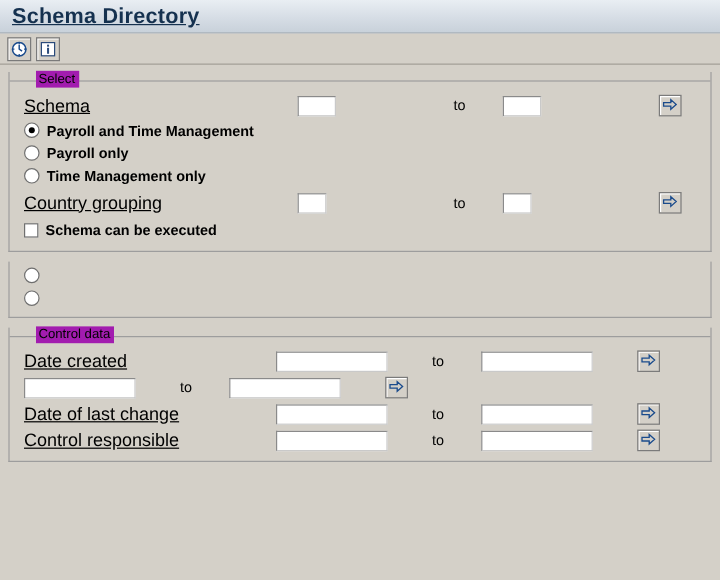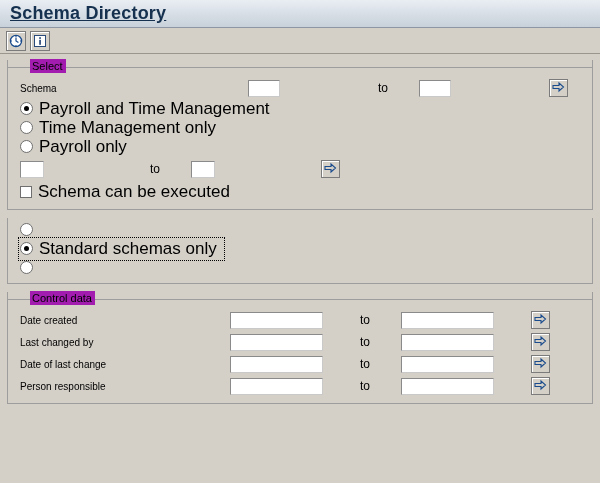--- a/index.html
+++ b/index.html
@@ -103,22 +103,23 @@
 
   
   .row {
     display: flex;
     align-items: center;
     height: 22px;
     padding-left: 12px;
     box-sizing: border-box;
   }
   .row .lbl {
-    font-size: 10px;
+    font-size: 15px;
     white-space: nowrap;
+    text-decoration: underline;
   }
 
   .fld {
     background: #ffffff;
     border: 1px solid #8a8a8a;
     border-right-color: #c9c9c9;
     border-bottom-color: #c9c9c9;
     height: 17px;
     box-sizing: border-box;
     font-family: "Liberation Sans", sans-serif;
@@ -178,22 +179,23 @@
     width: 12px;
     height: 12px;
     background: #ffffff;
     border: 1px solid #6f6f6f;
     box-sizing: border-box;
     margin-right: 6px;
     flex: none;
     cursor: pointer;
   }
   .opt-label {
-    font-size: 17px;
+    font-size: 12px;
     white-space: nowrap;
+    font-weight: bold;
   }
   .focused {
     outline: 1px dotted #000000;
     outline-offset: 1px;
     padding-right: 6px;
   }
 
   
   .lbl-w-select { width: 228px; }
   .lbl-w-control { width: 210px; }
@@ -248,28 +250,29 @@
           </span>
         </div>
       </div>
 
       <div class="optrow">
         <span class="radio checked"></span>
         <span class="opt-label">Payroll and Time Management</span>
       </div>
       <div class="optrow">
         <span class="radio"></span>
+        <span class="opt-label">Payroll only</span>
+      </div>
+      <div class="optrow">
+        <span class="radio"></span>
         <span class="opt-label">Time Management only</span>
       </div>
-      <div class="optrow">
-        <span class="radio"></span>
-        <span class="opt-label">Payroll only</span>
-      </div>
 
       <div class="row" style="margin-top:2px">
+        <span class="lbl lbl-w-select">Country grouping</span>
         <input class="fld" style="width: 24px;" type="text" value="">
         <span class="to-lbl" style="width:41px; margin-left:106px">to</span>
         <input class="fld" style="width: 24px;" type="text" value="">
         <div class="arrowbtn" style="margin-left:106px">
           <span>
             <svg width="13" height="12" viewBox="0 0 13 12">
               <path d="M1 4.5 H7 V2 L11.5 6 L7 10 V7.5 H1 Z" fill="none" stroke="#1a4b8c" stroke-width="1.1"></path>
             </svg>
           </span>
         </div>
@@ -282,26 +285,20 @@
 
     </div>
   </div>
 
   <div class="group">
     <div class="group-body" style="padding-bottom:6px">
       <div class="optrow">
         <span class="radio"></span>
       </div>
       <div class="optrow">
-        <span class="focused" style="display:flex; align-items:center;">
-          <span class="radio checked"></span>
-          <span class="opt-label">Standard schemas only</span>
-        </span>
-      </div>
-      <div class="optrow">
         <span class="radio"></span>
       </div>
     </div>
   </div>
 
   <div class="group">
     <div class="group-head">
       <div class="rule-right"></div>
       <span class="legend">Control data</span>
     </div>
@@ -315,21 +312,20 @@
         <div class="arrowbtn" style="margin-left:37px">
           <span>
             <svg width="13" height="12" viewBox="0 0 13 12">
               <path d="M1 4.5 H7 V2 L11.5 6 L7 10 V7.5 H1 Z" fill="none" stroke="#1a4b8c" stroke-width="1.1"></path>
             </svg>
           </span>
         </div>
       </div>
 
       <div class="row">
-        <span class="lbl lbl-w-control">Last changed by</span>
         <input class="fld" style="width: 93px;" type="text" value="">
         <span class="to-lbl" style="width:41px; margin-left:37px">to</span>
         <input class="fld" style="width: 93px;" type="text" value="">
         <div class="arrowbtn" style="margin-left:37px">
           <span>
             <svg width="13" height="12" viewBox="0 0 13 12">
               <path d="M1 4.5 H7 V2 L11.5 6 L7 10 V7.5 H1 Z" fill="none" stroke="#1a4b8c" stroke-width="1.1"></path>
             </svg>
           </span>
         </div>
@@ -343,21 +339,21 @@
         <div class="arrowbtn" style="margin-left:37px">
           <span>
             <svg width="13" height="12" viewBox="0 0 13 12">
               <path d="M1 4.5 H7 V2 L11.5 6 L7 10 V7.5 H1 Z" fill="none" stroke="#1a4b8c" stroke-width="1.1"></path>
             </svg>
           </span>
         </div>
       </div>
 
       <div class="row">
-        <span class="lbl lbl-w-control">Person responsible</span>
+        <span class="lbl lbl-w-control">Control responsible</span>
         <input class="fld" style="width: 93px;" type="text" value="">
         <span class="to-lbl" style="width:41px; margin-left:37px">to</span>
         <input class="fld" style="width: 93px;" type="text" value="">
         <div class="arrowbtn" style="margin-left:37px">
           <span>
             <svg width="13" height="12" viewBox="0 0 13 12">
               <path d="M1 4.5 H7 V2 L11.5 6 L7 10 V7.5 H1 Z" fill="none" stroke="#1a4b8c" stroke-width="1.1"></path>
             </svg>
           </span>
         </div>

